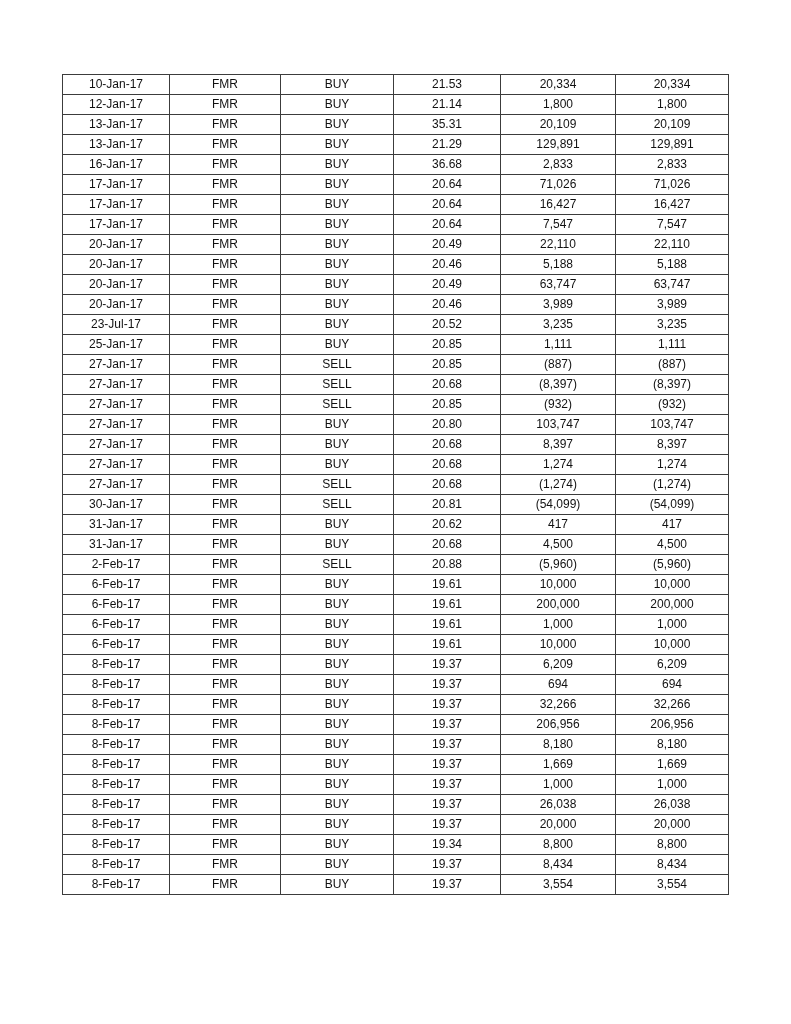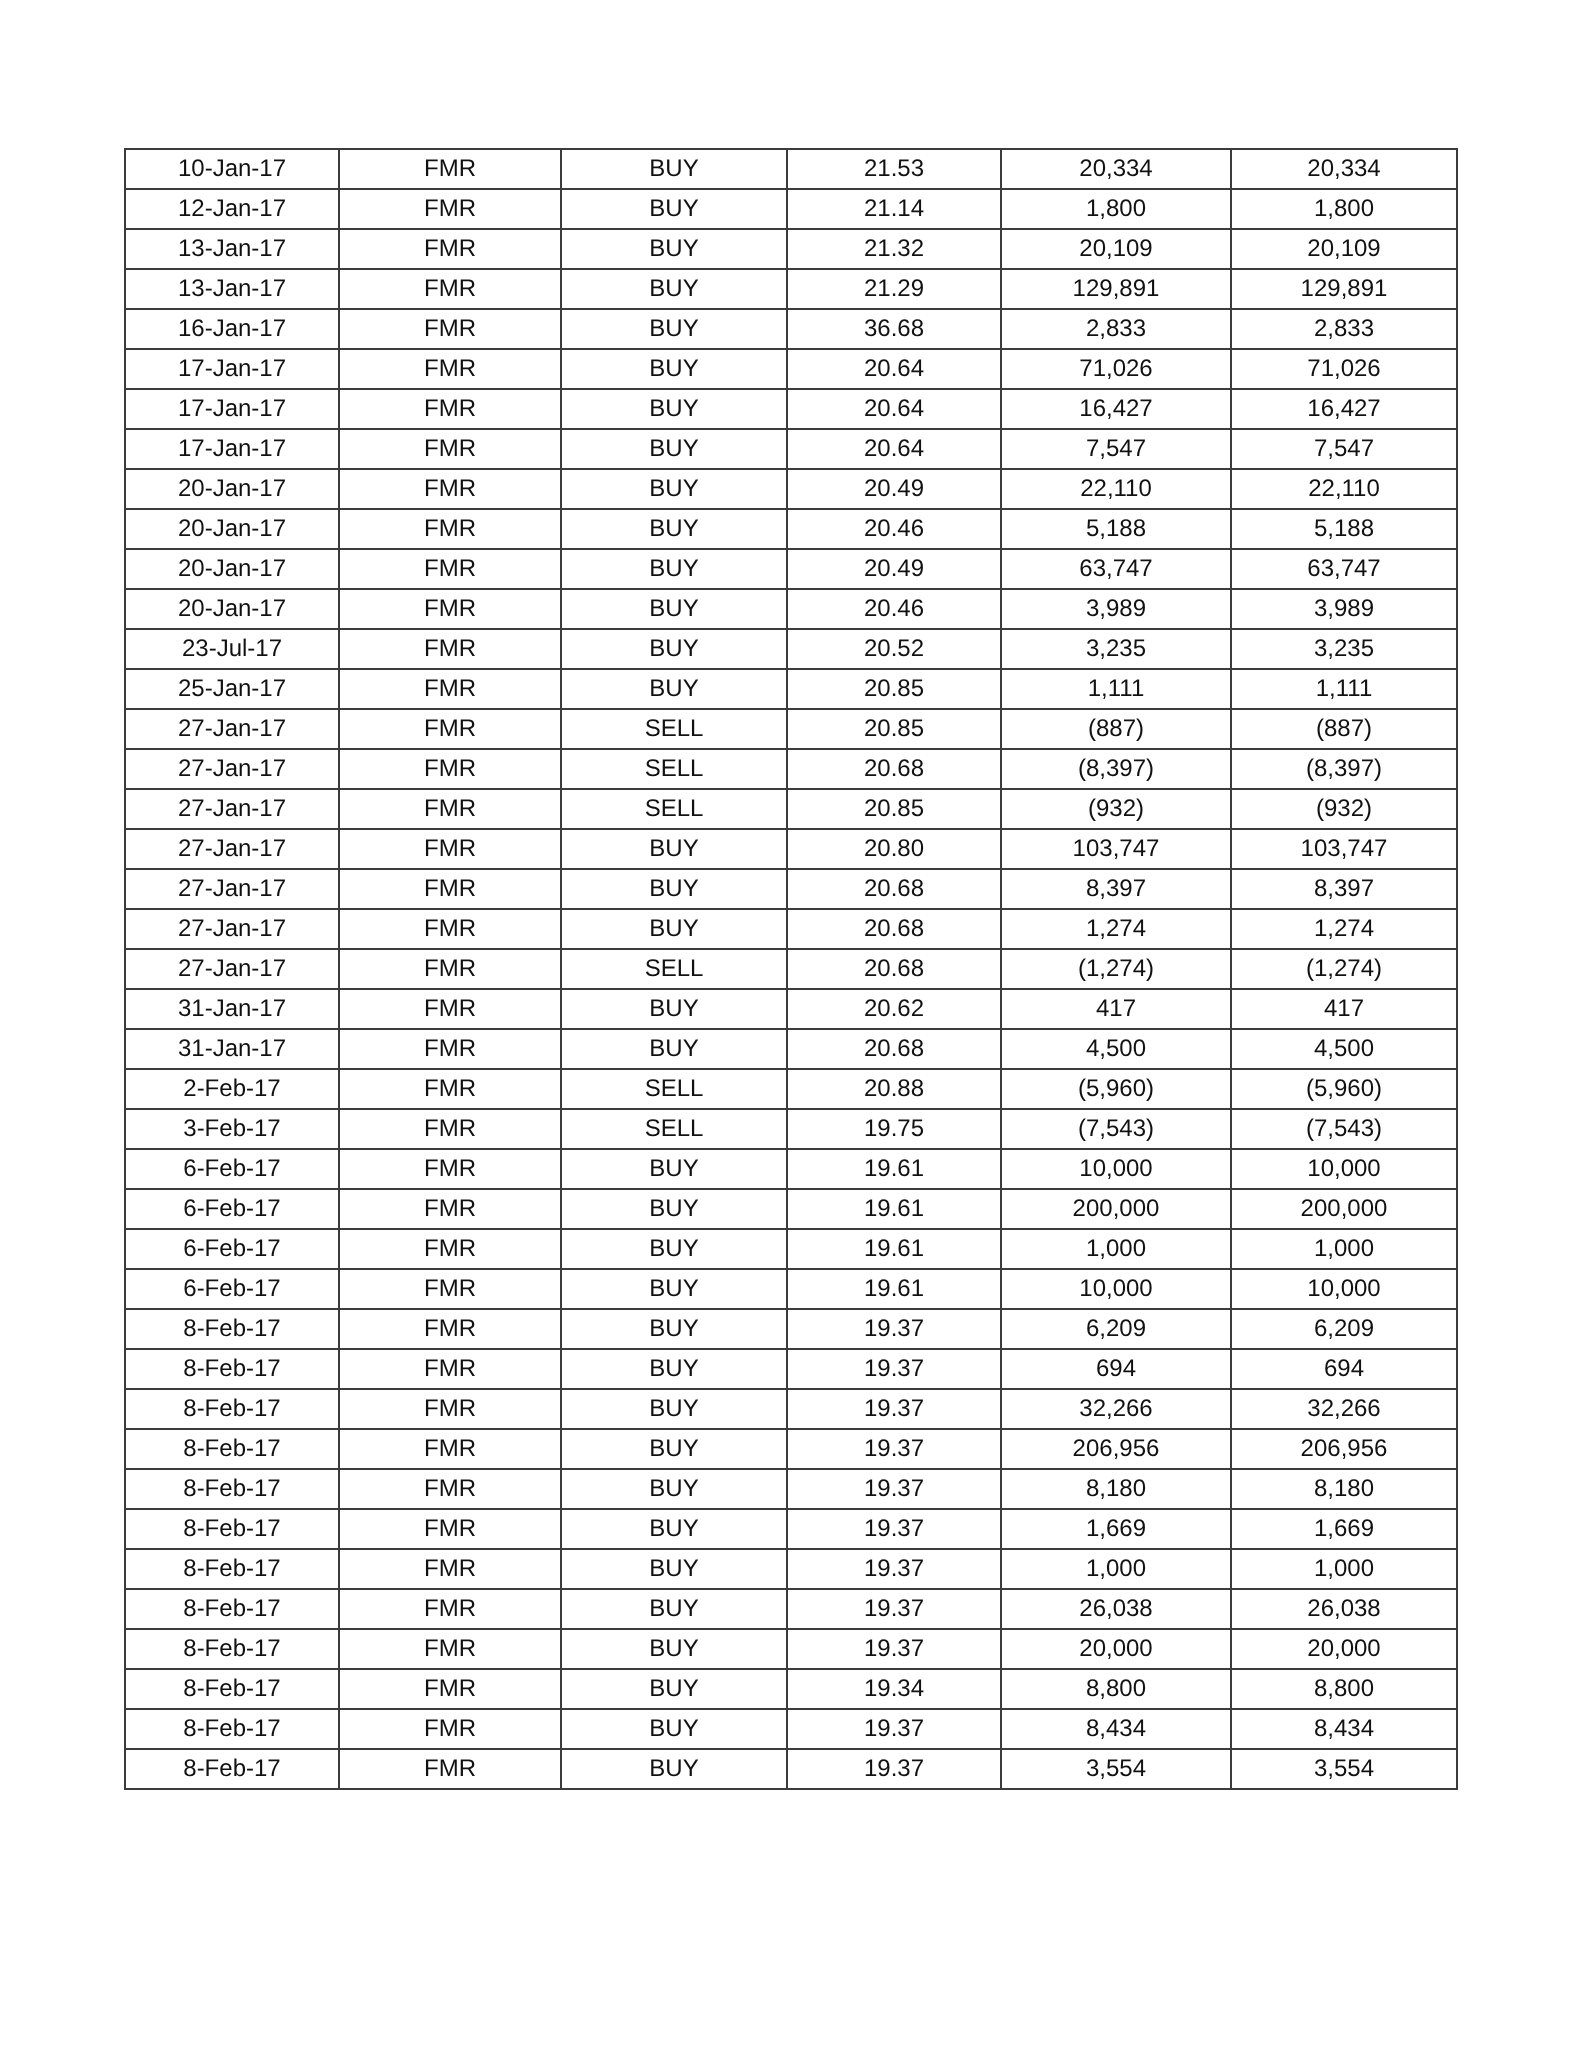--- a/index.html
+++ b/index.html
@@ -62,21 +62,21 @@
           <td>FMR</td>
           <td>BUY</td>
           <td>21.14</td>
           <td>1,800</td>
           <td>1,800</td>
         </tr>
         <tr>
           <td>13-Jan-17</td>
           <td>FMR</td>
           <td>BUY</td>
-          <td>21.32</td>
+          <td>35.31</td>
           <td>20,109</td>
           <td>20,109</td>
         </tr>
         <tr>
           <td>13-Jan-17</td>
           <td>FMR</td>
           <td>BUY</td>
           <td>21.29</td>
           <td>129,891</td>
           <td>129,891</td>
@@ -211,20 +211,28 @@
         </tr>
         <tr>
           <td>27-Jan-17</td>
           <td>FMR</td>
           <td>SELL</td>
           <td>20.68</td>
           <td>(1,274)</td>
           <td>(1,274)</td>
         </tr>
         <tr>
+          <td>30-Jan-17</td>
+          <td>FMR</td>
+          <td>SELL</td>
+          <td>20.81</td>
+          <td>(54,099)</td>
+          <td>(54,099)</td>
+        </tr>
+        <tr>
           <td>31-Jan-17</td>
           <td>FMR</td>
           <td>BUY</td>
           <td>20.62</td>
           <td>417</td>
           <td>417</td>
         </tr>
         <tr>
           <td>31-Jan-17</td>
           <td>FMR</td>
@@ -233,28 +241,20 @@
           <td>4,500</td>
           <td>4,500</td>
         </tr>
         <tr>
           <td>2-Feb-17</td>
           <td>FMR</td>
           <td>SELL</td>
           <td>20.88</td>
           <td>(5,960)</td>
           <td>(5,960)</td>
-        </tr>
-        <tr>
-          <td>3-Feb-17</td>
-          <td>FMR</td>
-          <td>SELL</td>
-          <td>19.75</td>
-          <td>(7,543)</td>
-          <td>(7,543)</td>
         </tr>
         <tr>
           <td>6-Feb-17</td>
           <td>FMR</td>
           <td>BUY</td>
           <td>19.61</td>
           <td>10,000</td>
           <td>10,000</td>
         </tr>
         <tr>

